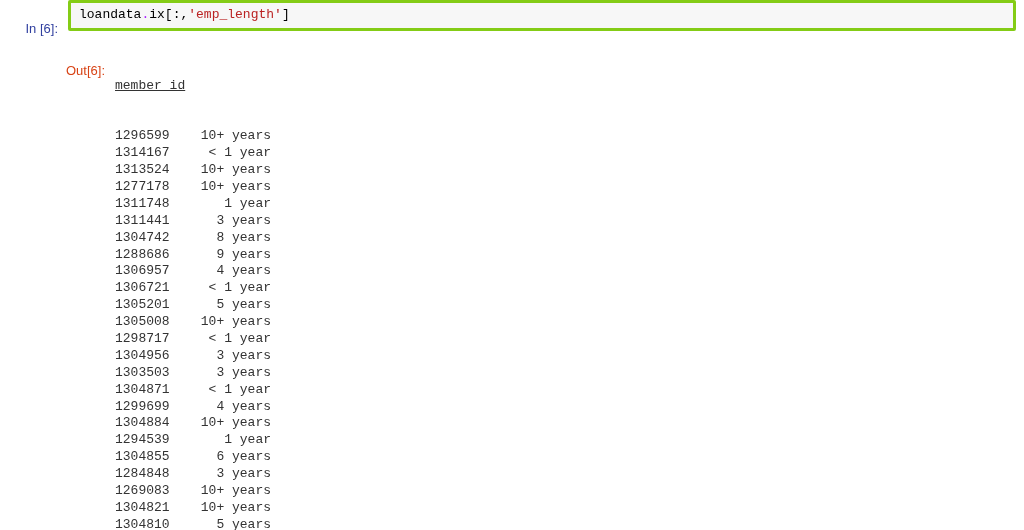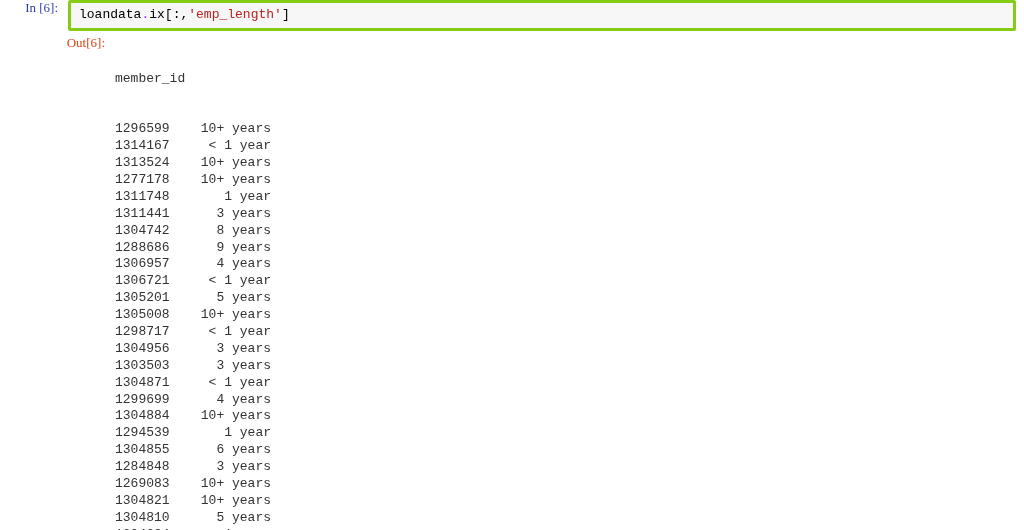--- a/index.html
+++ b/index.html
@@ -17,23 +17,23 @@
       line-height: 1.3;
     }
     .cell {
       display: flex;
       align-items: flex-start;
     }
     .prompt {
       width: 68px;
       text-align: right;
       padding-right: 10px;
-      font-family: Liberation Serif, serif;
+      font-family: Liberation Sans, sans-serif;
       flex-shrink: 0;
-      padding-top: 0;
+      padding-top: 21px;
     }
     .in-prompt {
       color: #303F9F;
     }
     .out-prompt {
       color: #D84315;
       margin-left: 47px;
     }
     .input-area {
       flex: 1;
@@ -57,20 +57,21 @@
       padding-top: 2px;
       font-family: Consolas, "Courier New", monospace;
       white-space: pre;
       color: #333;
     }
     .output-row {
       display: flex;
     }
     .header-label {
       color: #333;
+      text-decoration: underline;
     }
     .cell + .cell {
       margin-top: 4px;
     }
   </style>
 </head>
 <body>
 
 <div class="cell">
   <div class="prompt in-prompt">In  [6]:</div>

